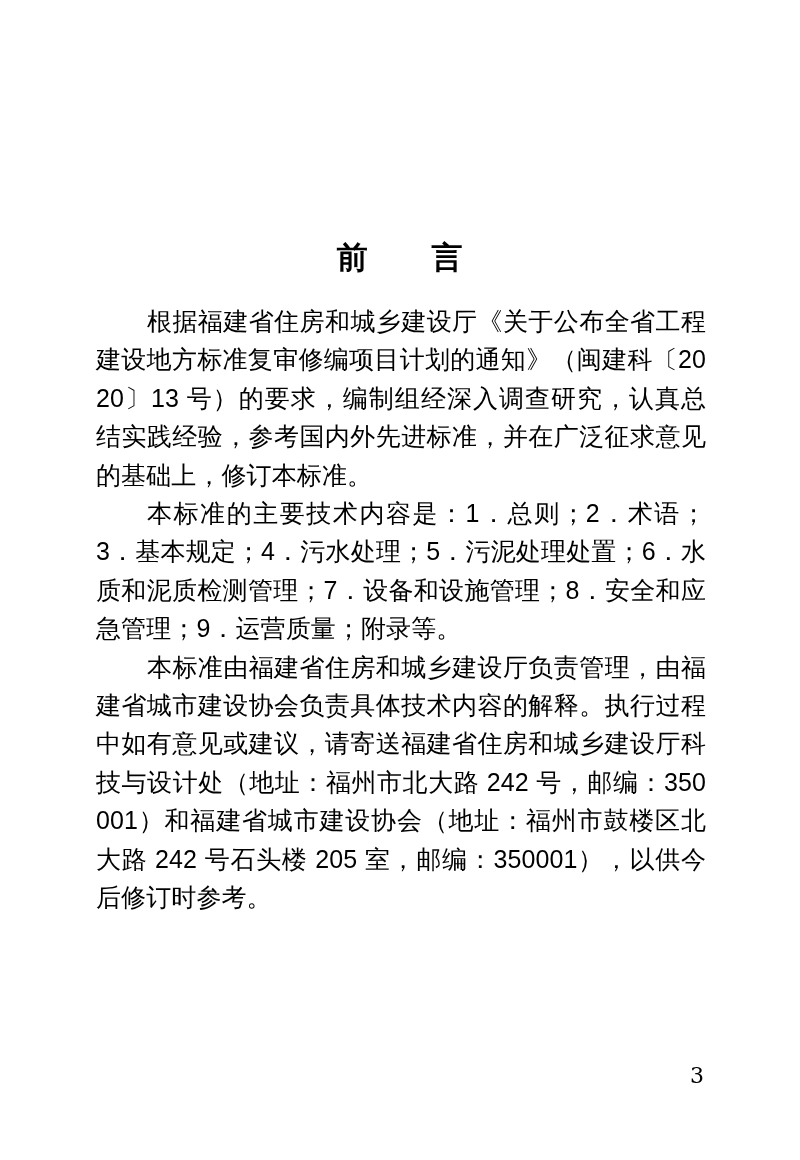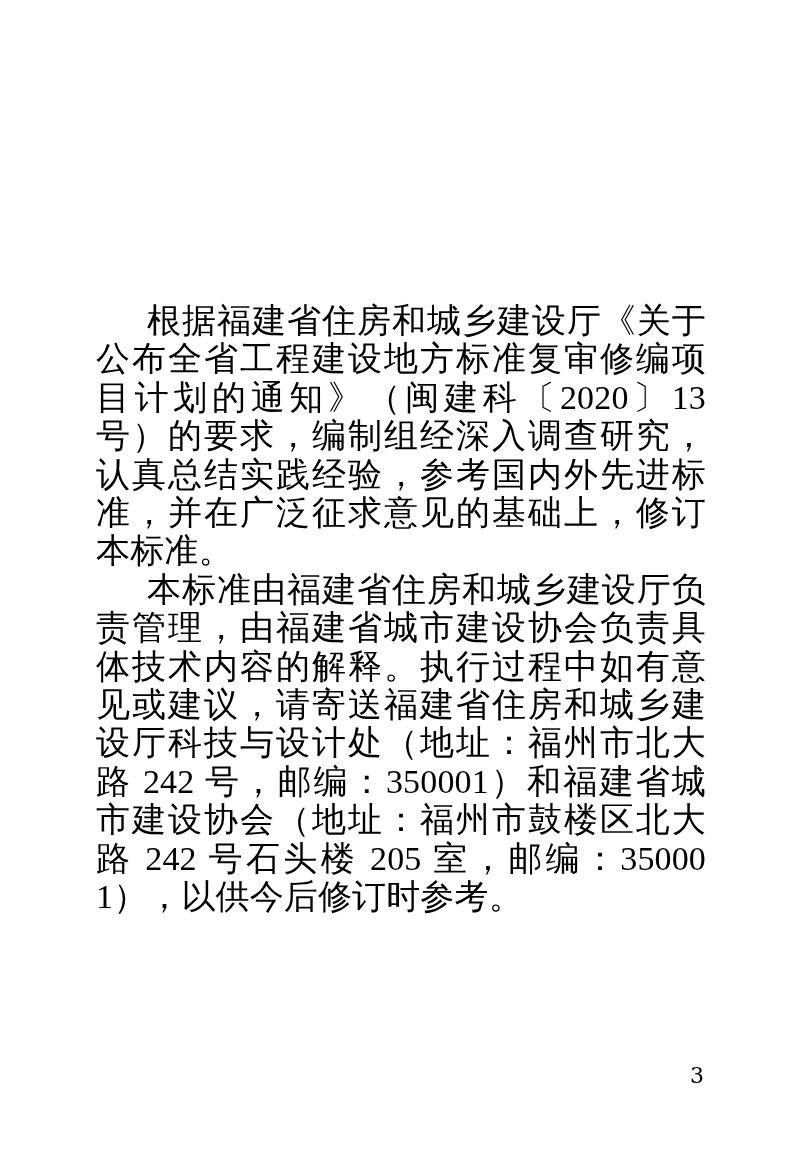--- a/index.html
+++ b/index.html
@@ -34,49 +34,51 @@
   }
   .body-block {
     position: absolute;
     top: 302px;
     left: 96px;
     width: 610px;
   }
   p.para {
     margin: 0;
     padding: 0;
-    font-size: 34px;
+    font-size: 25px;
     line-height: 38.4px;
     text-align: justify;
     text-align-last: left;
     text-justify: inter-character;
     text-indent: 51px;
     letter-spacing: 0.004em;
     word-break: break-all;
-    font-family: Liberation Serif, serif;
+    font-family: Liberation Sans, sans-serif;
   }
   .page-number {
     position: absolute;
     top: 1062px;
     left: 0;
     width: 800px;
     padding-right: 96px;
     box-sizing: border-box;
     text-align: right;
     font-size: 22px;
     line-height: 28px;
     font-family: "DejaVu Serif", "Liberation Serif", serif;
   }
 </style>
 </head>
 <body>
 
 <div class="page">
 
+  <h1 class="doc-title">前　　言</h1>
 
   <div class="body-block">
     <p class="para">根据福建省住房和城乡建设厅《关于公布全省工程建设地方标准复审修编项目计划的通知》（闽建科〔2020〕13 号）的要求，编制组经深入调查研究，认真总结实践经验，参考国内外先进标准，并在广泛征求意见的基础上，修订本标准。</p>
+    <p class="para">本标准的主要技术内容是：1．总则；2．术语；3．基本规定；4．污水处理；5．污泥处理处置；6．水质和泥质检测管理；7．设备和设施管理；8．安全和应急管理；9．运营质量；附录等。</p>
     <p class="para">本标准由福建省住房和城乡建设厅负责管理，由福建省城市建设协会负责具体技术内容的解释。执行过程中如有意见或建议，请寄送福建省住房和城乡建设厅科技与设计处（地址：福州市北大路 242 号，邮编：350001）和福建省城市建设协会（地址：福州市鼓楼区北大路 242 号石头楼 205 室，邮编：350001），以供今后修订时参考。</p>
   </div>
 
   <div class="page-number">3</div>
 
 </div>
 
 </body></html>

